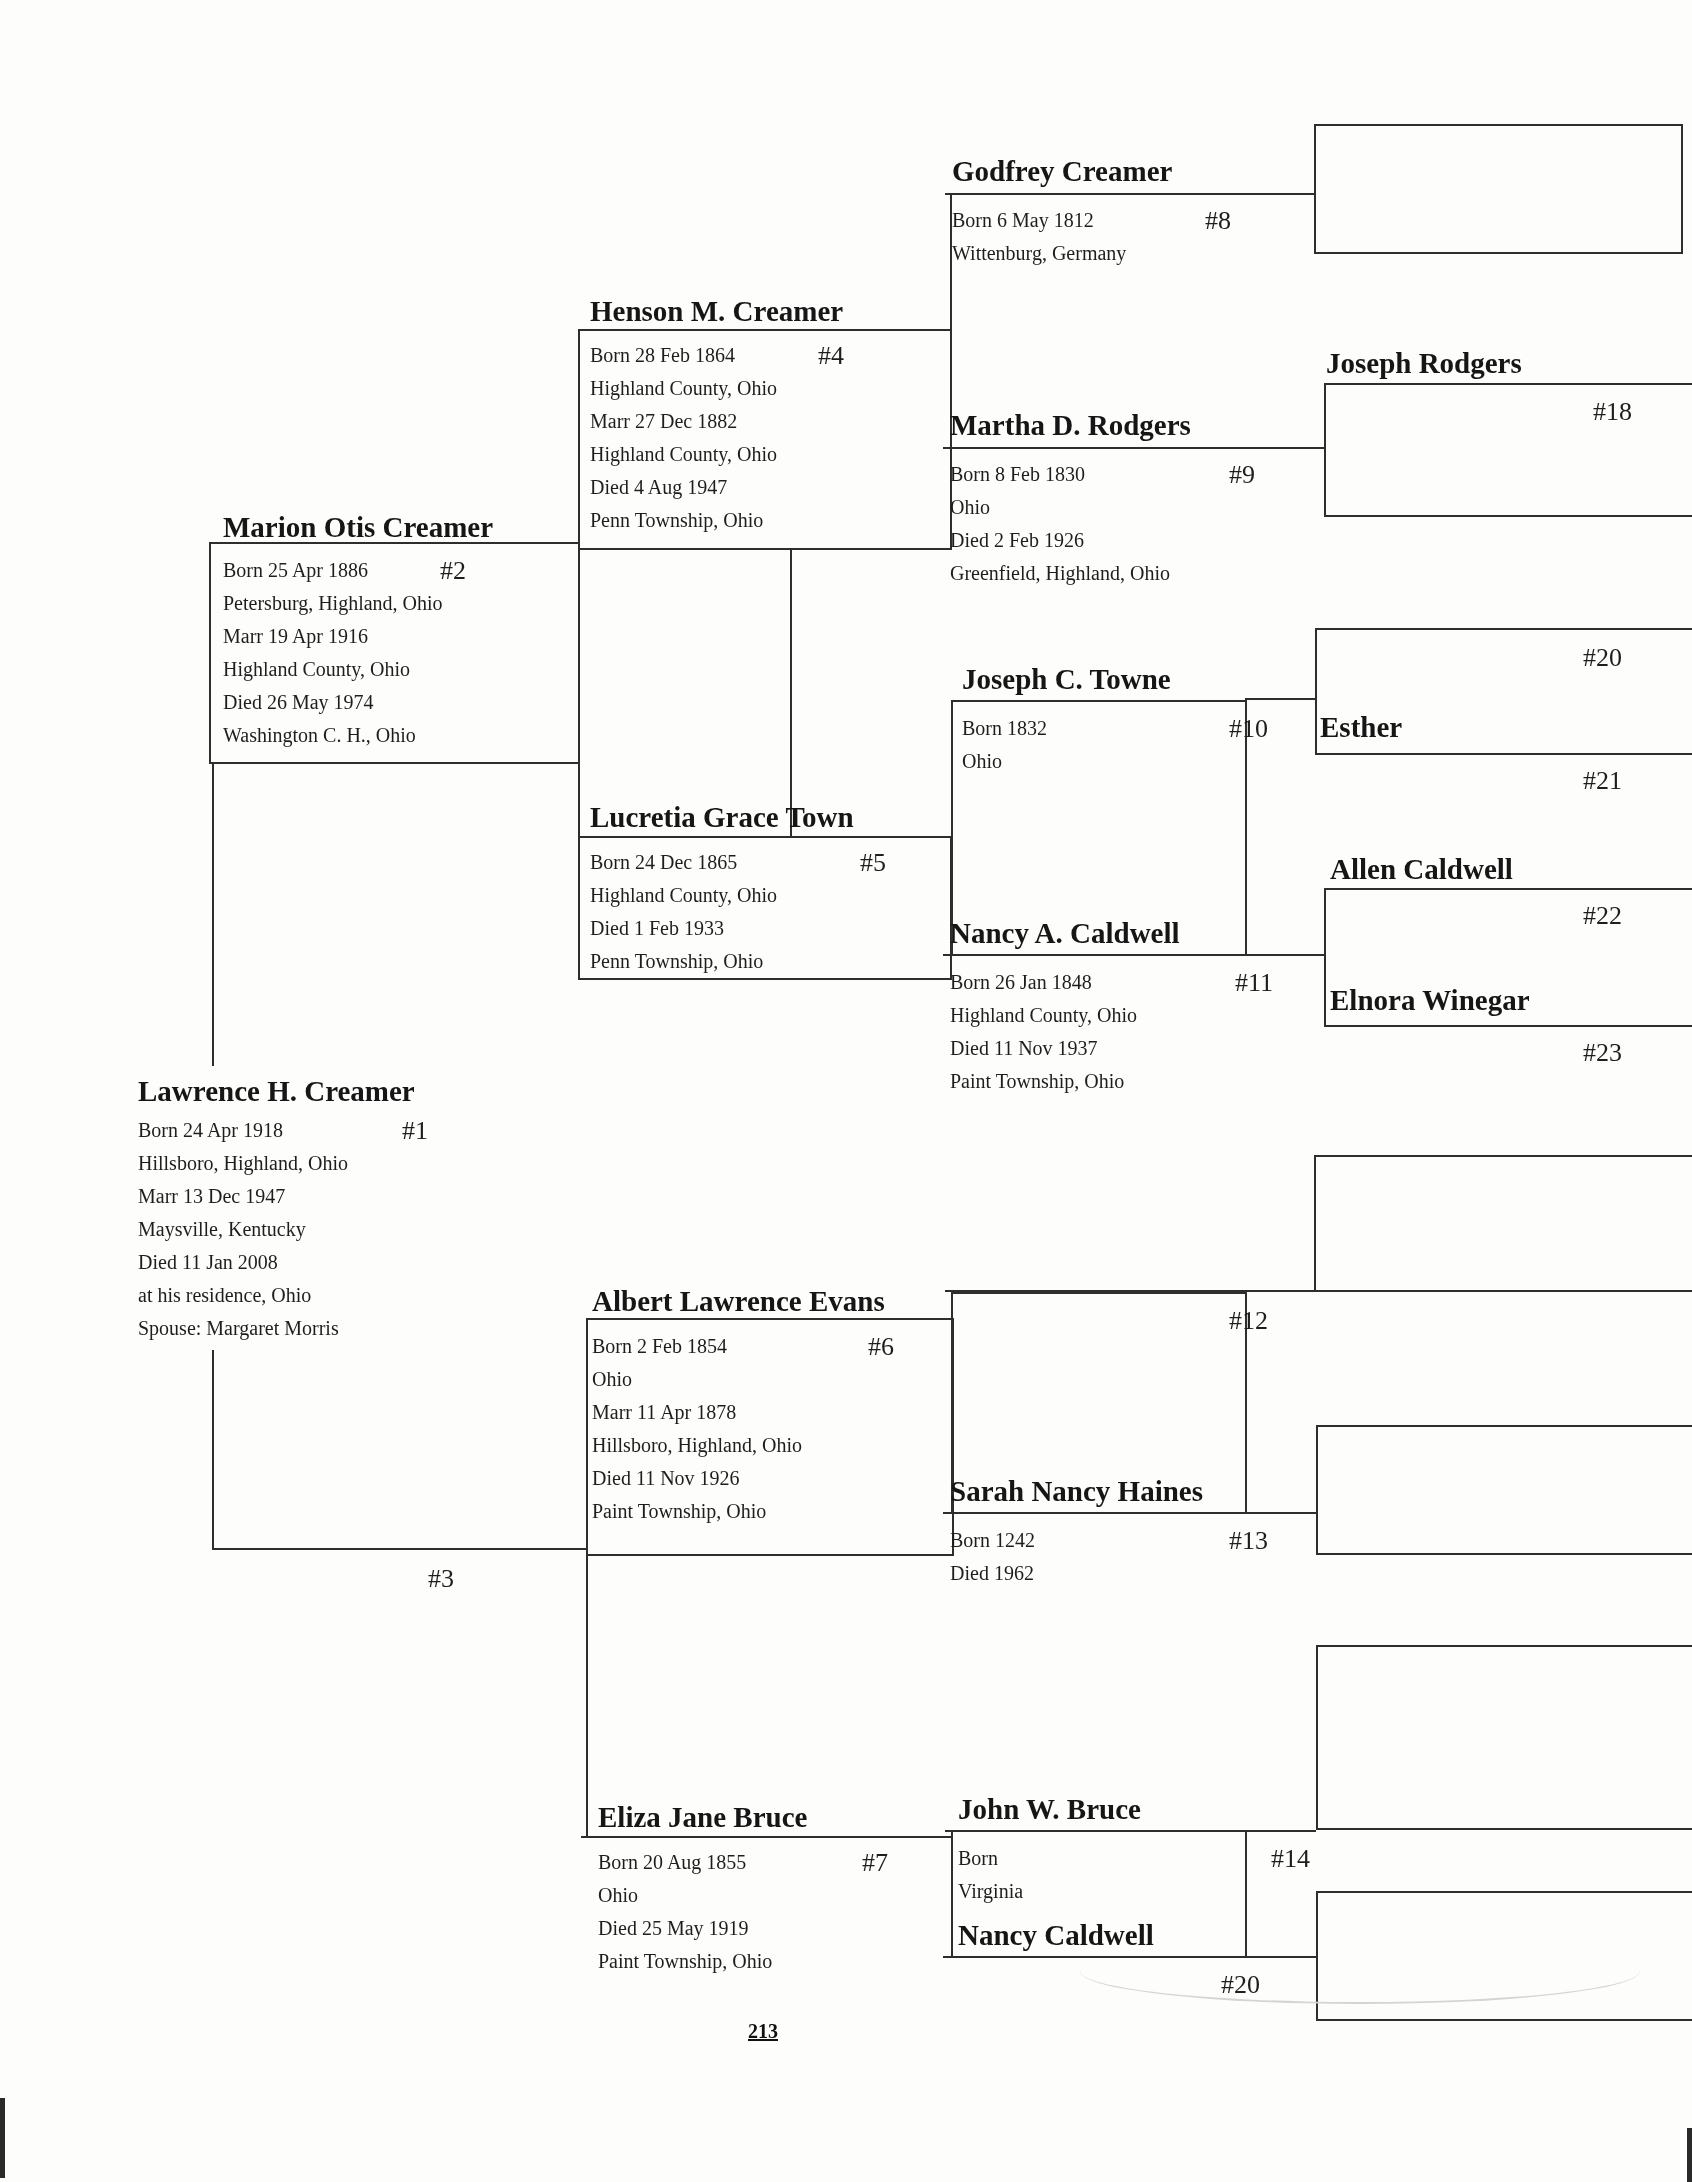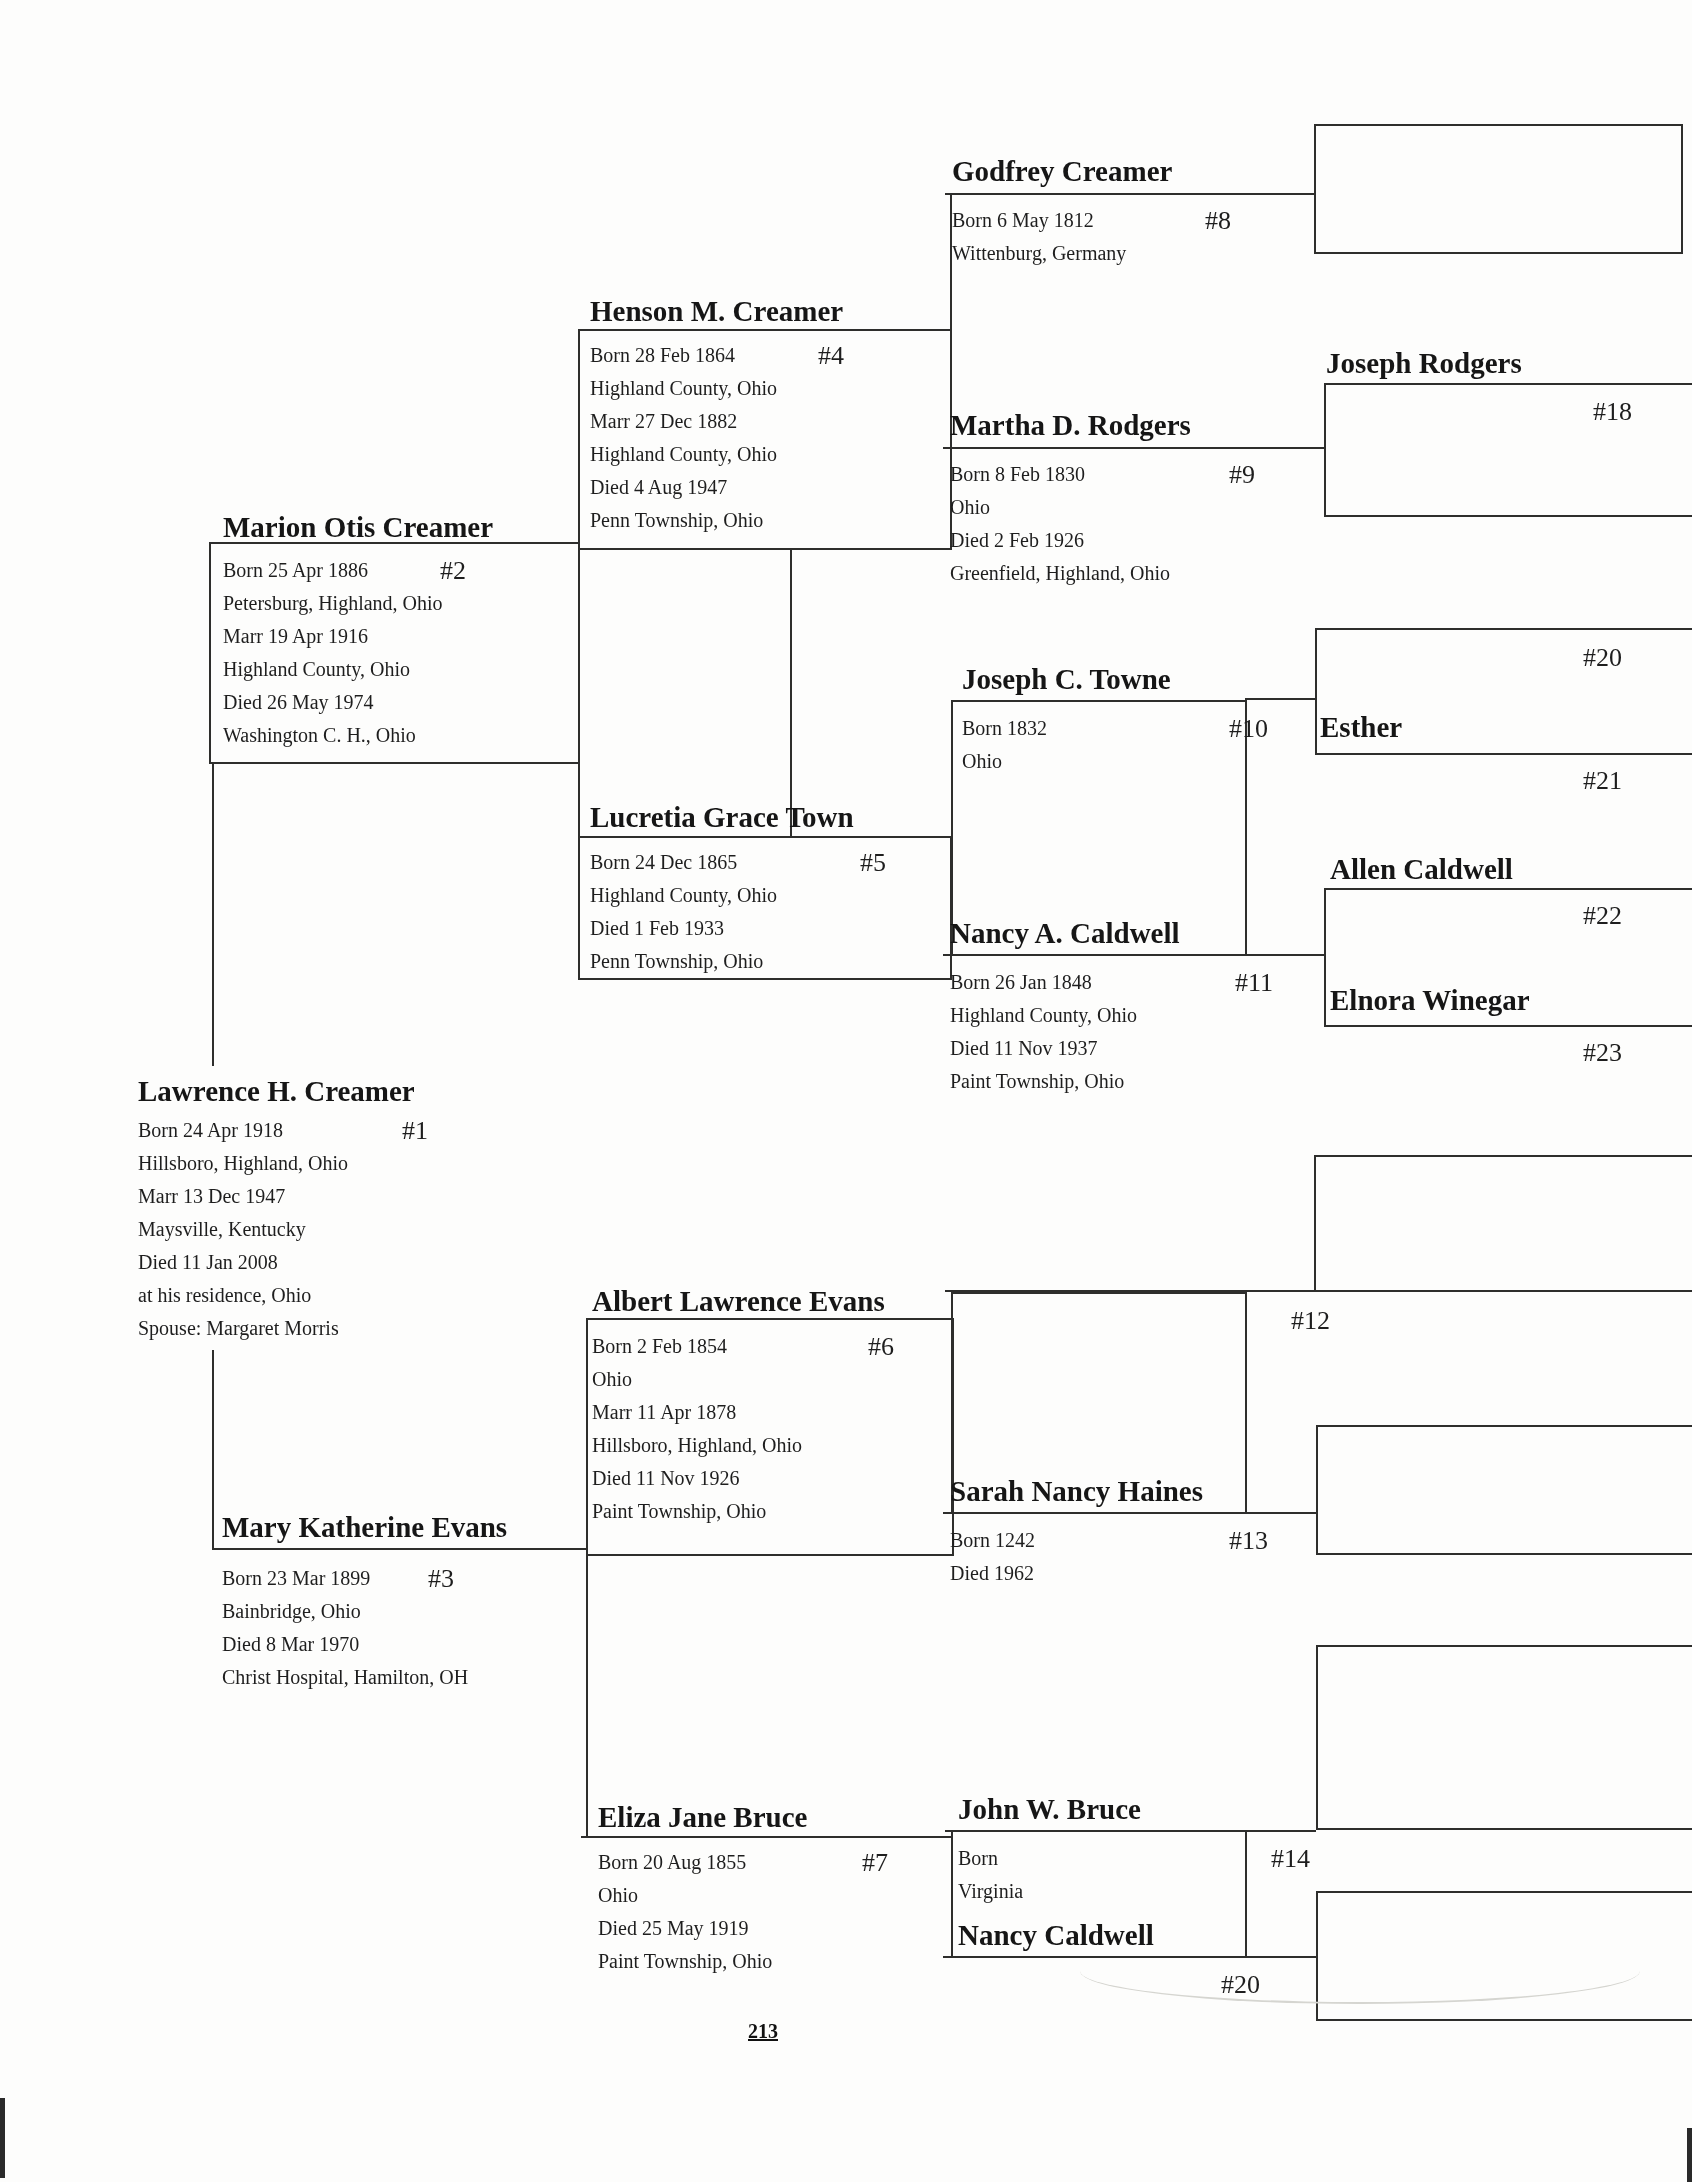--- a/index.html
+++ b/index.html
@@ -73,27 +73,20 @@
     <div class="pname">Marion Otis Creamer</div>
     <div class="pline">Born 25 Apr 1886</div>
     <div class="pline">Petersburg, Highland, Ohio</div>
     <div class="pline">Marr 19 Apr 1916</div>
     <div class="pline">Highland County, Ohio</div>
     <div class="pline">Died 26 May 1974</div>
     <div class="pline">Washington C. H., Ohio</div>
   </div>
   <span class="num" style="left:440px;top:554px;">#2</span>
 
-  <div class="person" style="left:222px;top:1512px;--g:20px;">
-    <div class="pname">Mary Katherine Evans</div>
-    <div class="pline">Born 23 Mar 1899</div>
-    <div class="pline">Bainbridge, Ohio</div>
-    <div class="pline">Died 8 Mar 1970</div>
-    <div class="pline">Christ Hospital, Hamilton, OH</div>
-  </div>
   <span class="num" style="left:428px;top:1562px;">#3</span>
 
   <div class="person" style="left:590px;top:296px;--g:13px;">
     <div class="pname">Henson M. Creamer</div>
     <div class="pline">Born 28 Feb 1864</div>
     <div class="pline">Highland County, Ohio</div>
     <div class="pline">Marr 27 Dec 1882</div>
     <div class="pline">Highland County, Ohio</div>
     <div class="pline">Died 4 Aug 1947</div>
     <div class="pline">Penn Township, Ohio</div>
@@ -154,21 +147,21 @@
 
   <div class="person" style="left:950px;top:918px;--g:18px;">
     <div class="pname">Nancy A. Caldwell</div>
     <div class="pline">Born 26 Jan 1848</div>
     <div class="pline">Highland County, Ohio</div>
     <div class="pline">Died 11 Nov 1937</div>
     <div class="pline">Paint Township, Ohio</div>
   </div>
   <span class="num" style="left:1235px;top:966px;">#11</span>
 
-  <span class="num" style="left:1291px;top:1304px;">#12</span>
+  <span class="num" style="left:1229px;top:1304px;">#12</span>
 
   <div class="person" style="left:950px;top:1476px;--g:18px;">
     <div class="pname">Sarah Nancy Haines</div>
     <div class="pline">Born 1242</div>
     <div class="pline">Died 1962</div>
   </div>
   <span class="num" style="left:1229px;top:1524px;">#13</span>
 
   <div class="person" style="left:958px;top:1794px;--g:18px;">
     <div class="pname">John W. Bruce</div>

